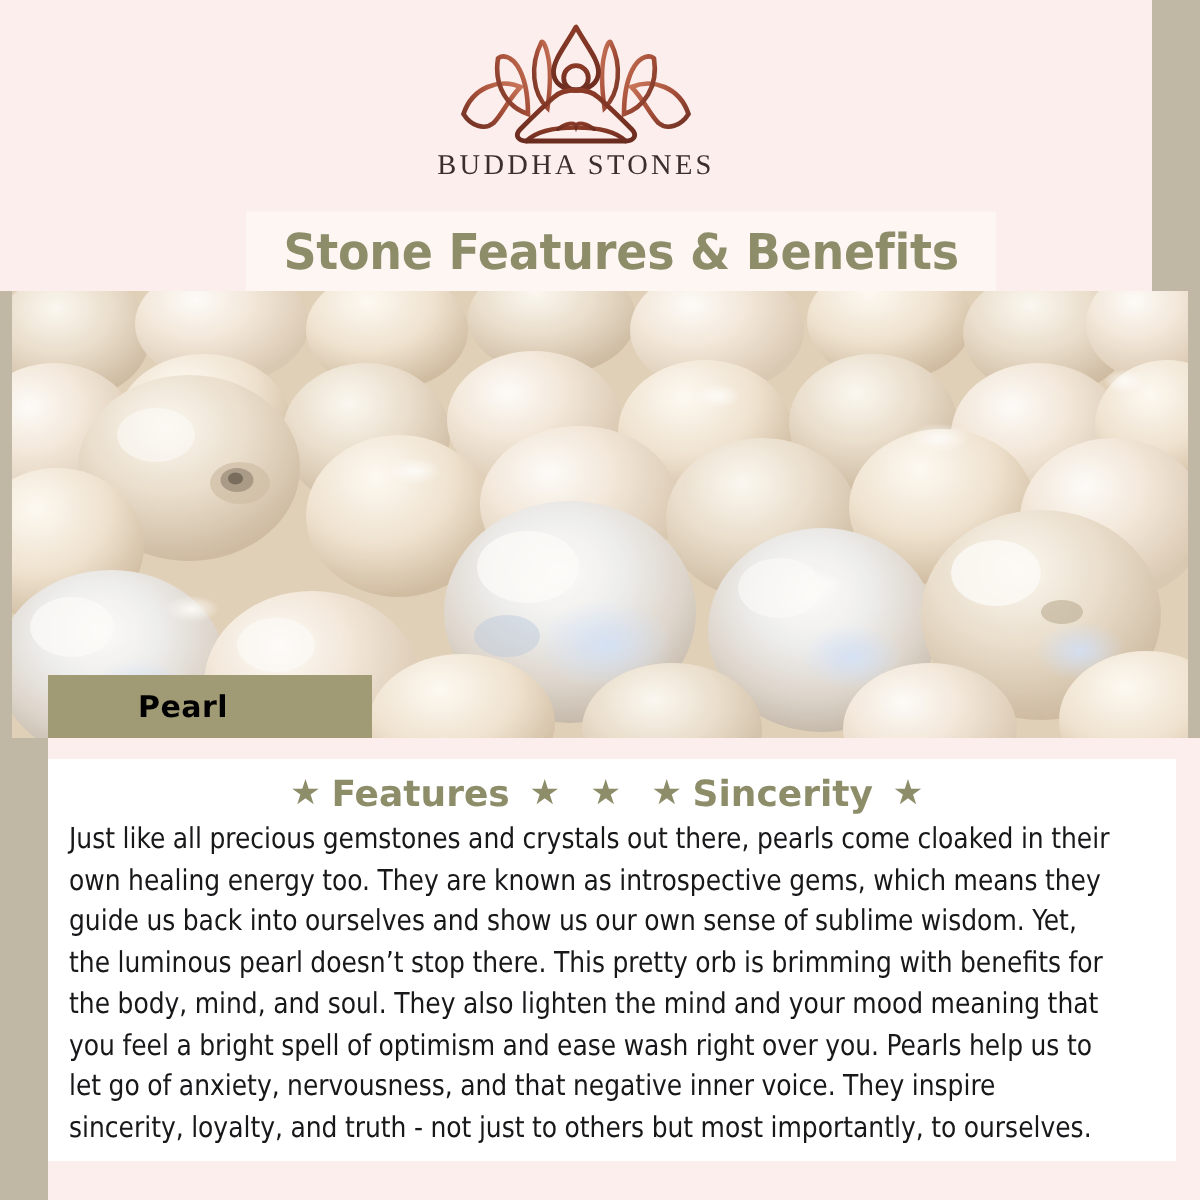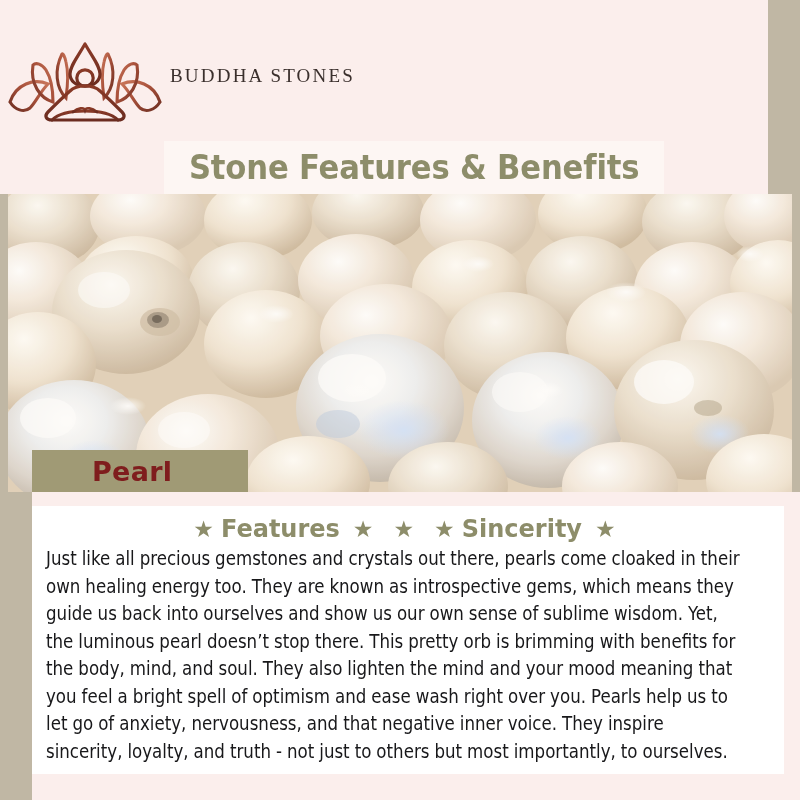--- a/index.html
+++ b/index.html
@@ -41,21 +41,21 @@
   }
 
   
   .header {
     position: absolute;
     left: 0;
     top: 0;
     width: 768px;
     height: 150px;
     display: flex;
-    flex-direction: row;
+    flex-direction: column;
     align-items: center;
     justify-content: flex-start;
   }
   .logo-mark {
     margin-top: 14px;
     width: 170px;
     height: 84px;
     display: block;
   }
   .logo-word {
@@ -114,24 +114,24 @@
     top: 450px;
     width: 216px;
     height: 42px;
     background: #a09a75;
     display: flex;
     align-items: center;
     z-index: 6;
   }
   .stone-label-text {
     margin-left: 60px;
-    color: #7f1d1d;
+    color: #000000;
     font-family: "DejaVu Sans", sans-serif;
     font-weight: bold;
-    font-size: 27px;
+    font-size: 20px;
     letter-spacing: 0.3px;
   }
 
   
   .content {
     position: absolute;
     left: 32px;
     top: 506px;
     width: 752px;
     height: 268px;

